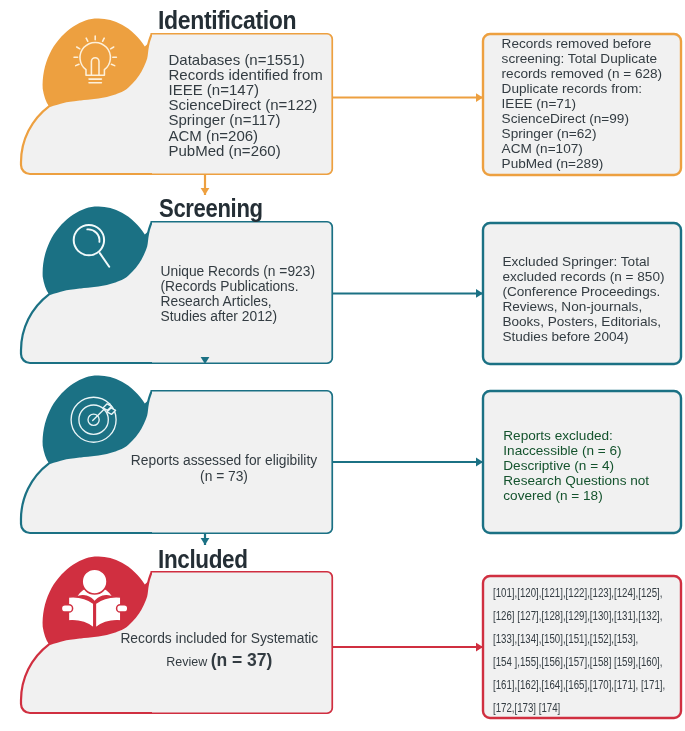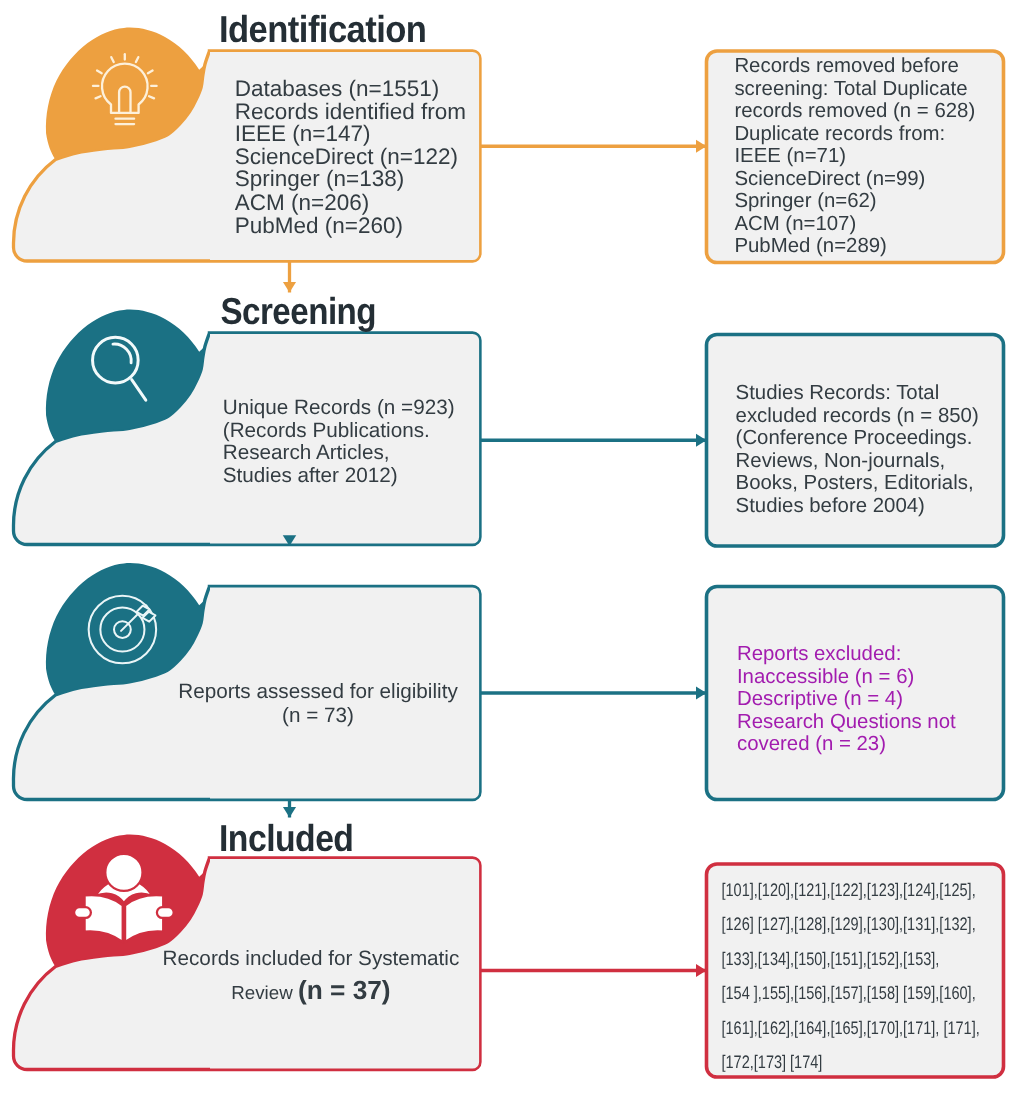--- a/index.html
+++ b/index.html
@@ -1,17 +1,17 @@
 <!DOCTYPE html>
 <html><head>
 <meta charset="utf-8">
 <style>
   html,body{margin:0;padding:0;background:#ffffff;}
   body{width:685px;height:731px;font-family:"Liberation Sans",sans-serif;position:relative;overflow:hidden;-webkit-font-smoothing:antialiased;}
-  #stage{position:absolute;left:0;top:0;width:662px;height:731px;}
+  #stage{position:absolute;left:12px;top:0;width:662px;height:731px;}
   #canvas{position:absolute;left:0;top:0;}
   .stage-title{position:absolute;font-weight:bold;white-space:nowrap;letter-spacing:-0.4px;}
   .txtblock{position:absolute;white-space:pre;}
   .txtblock div{white-space:pre;}
 </style>
 </head>
 <body>
 
 <div id="stage">
   <svg id="canvas" width="685" height="731" viewBox="0 0 685 731">
@@ -96,23 +96,23 @@
           <path d="M -26.2 15.4 L -26.2 39.4 C -16.5 38.6 -7.5 41.2 -0.8 46.4 L -0.8 21.9 C -7.5 16.7 -16.5 14.4 -26.2 15.4 Z"></path>
           <path d="M 26.2 15.4 L 26.2 39.4 C 16.5 38.6 7.5 41.2 0.8 46.4 L 0.8 21.9 C 7.5 16.7 16.5 14.4 26.2 15.4 Z"></path>
           <rect x="-33.2" y="23.2" width="11.2" height="7.2" rx="3.6"></rect>
           <rect x="22.0" y="23.2" width="11.2" height="7.2" rx="3.6"></rect>
         </g>
         <path d="M 478 576 L 662 576 A 7 7 0 0 1 669 583 L 669 711 A 7 7 0 0 1 662 718 L 478 718 A 7 7 0 0 1 471 711 L 471 583 A 7 7 0 0 1 478 576 Z" fill="#f1f1f1" stroke="#d02f40" stroke-width="2.4"></path>
         <path d="M 320 647 L 471 647" stroke="#d02f40" stroke-width="2.2" fill="none" marker-end="url(#mk3)"></path>
       </g>
     </svg>
 <div class="stage-title" style="left: 146px; top: 6px; font-size: 25px; color: rgb(36, 46, 53); transform: scaleX(0.922); transform-origin: left top;">Identification</div>
-    <div class="txtblock" style="left: 156.5px; top: 51.6px; font-size: 15px; line-height: 15.2px; color: rgb(51, 60, 66);"><div>Databases (n=1551)</div><div>Records identified from</div><div>IEEE (n=147)</div><div>ScienceDirect (n=122)</div><div>Springer (n=138)</div><div>ACM (n=206)</div><div>PubMed (n=260)</div></div>
+    <div class="txtblock" style="left: 156.5px; top: 51.6px; font-size: 15px; line-height: 15.2px; color: rgb(51, 60, 66);"><div>Databases (n=1551)</div><div>Records identified from</div><div>IEEE (n=147)</div><div>ScienceDirect (n=122)</div><div>Springer (n=117)</div><div>ACM (n=206)</div><div>PubMed (n=260)</div></div>
     <div class="txtblock" style="left: 489.6px; top: 36.3px; font-size: 13.6px; line-height: 15px; color: rgb(51, 60, 66);"><div>Records removed before</div><div>screening: Total Duplicate</div><div>records removed (n = 628)</div><div>Duplicate records from:</div><div>IEEE (n=71)</div><div>ScienceDirect (n=99)</div><div>Springer (n=62)</div><div>ACM (n=107)</div><div>PubMed (n=289)</div></div>
     <div class="stage-title" style="left: 147px; top: 194.4px; font-size: 25px; color: rgb(36, 46, 53); transform: scaleX(0.884); transform-origin: left top;">Screening</div>
     <div class="txtblock" style="left: 148.5px; top: 264.2px; font-size: 13.8px; line-height: 15px; color: rgb(51, 60, 66);"><div>Unique Records (n =923)</div><div>(Records Publications.</div><div>Research Articles,</div><div>Studies after 2012)</div></div>
-    <div class="txtblock" style="left: 490.4px; top: 253.8px; font-size: 13.6px; line-height: 15px; color: rgb(51, 60, 66);"><div>Studies Records: Total</div><div>excluded records (n = 850)</div><div>(Conference Proceedings.</div><div>Reviews, Non-journals,</div><div>Books, Posters, Editorials,</div><div>Studies before 2004)</div></div>
+    <div class="txtblock" style="left: 490.4px; top: 253.8px; font-size: 13.6px; line-height: 15px; color: rgb(51, 60, 66);"><div>Excluded Springer: Total</div><div>excluded records (n = 850)</div><div>(Conference Proceedings.</div><div>Reviews, Non-journals,</div><div>Books, Posters, Editorials,</div><div>Studies before 2004)</div></div>
     <div class="txtblock" style="left: 212px; top: 452.7px; font-size: 13.8px; line-height: 16px; color: rgb(51, 60, 66); text-align: center; transform: translateX(-50%);"><div>Reports assessed for eligibility</div><div>(n = 73)</div></div>
-    <div class="txtblock" style="left: 491.3px; top: 428px; font-size: 13.6px; line-height: 15px; color: #a21caf;"><div>Reports excluded:</div><div>Inaccessible (n = 6)</div><div>Descriptive (n = 4)</div><div>Research Questions not</div><div>covered (n = 23)</div></div>
+    <div class="txtblock" style="left: 491.3px; top: 428px; font-size: 13.6px; line-height: 15px; color: #14532d;"><div>Reports excluded:</div><div>Inaccessible (n = 6)</div><div>Descriptive (n = 4)</div><div>Research Questions not</div><div>covered (n = 18)</div></div>
     <div class="stage-title" style="left: 146px; top: 544.6px; font-size: 25px; color: rgb(36, 46, 53); transform: scaleX(0.9); transform-origin: left top;">Included</div>
     <div class="txtblock" style="left: 207.3px; top: 629.4px; font-size: 13.8px; line-height: 20.6px; color: rgb(51, 60, 66); text-align: center; transform: translateX(-50%);"><div>Records included for Systematic</div><div><span style="font-size: 12.5px;">Review </span><span style="font-size: 17.5px; font-weight: 700;">(n = 37)</span></div></div>
     <div class="txtblock" style="left: 481px; top: 582px; font-size: 12.1px; line-height: 22.9px; color: rgb(51, 60, 66); transform-origin: left top; transform: scaleX(0.8);"><div>[101],[120],[121],[122],[123],[124],[125],</div><div>[126] [127],[128],[129],[130],[131],[132],</div><div>[133],[134],[150],[151],[152],[153],</div><div>[154 ],155],[156],[157],[158] [159],[160],</div><div>[161],[162],[164],[165],[170],[171], [171],</div><div>[172,[173] [174]</div></div>
   </div>
 
 </body></html>

